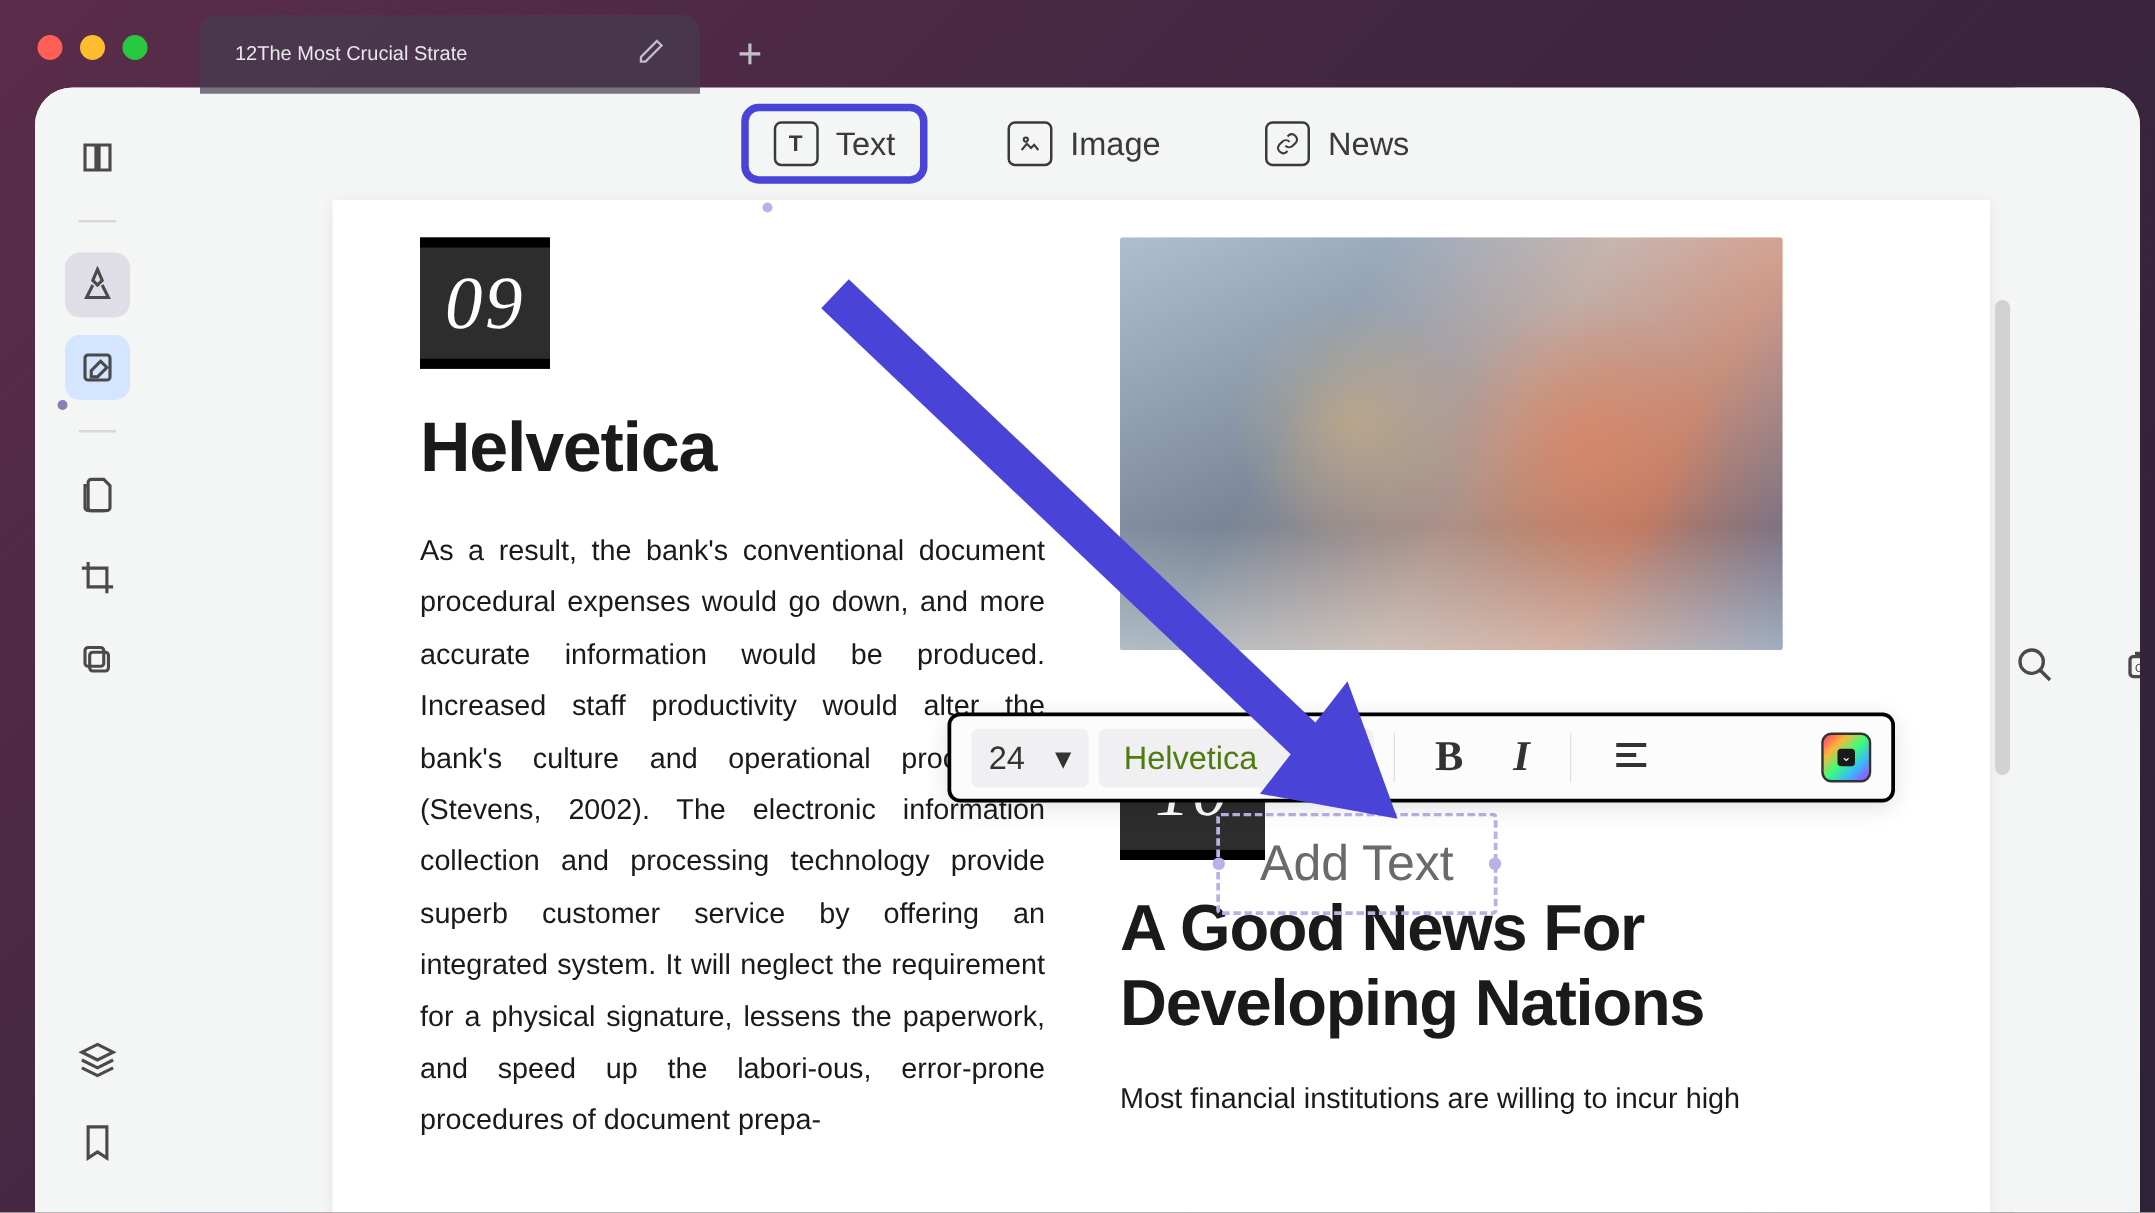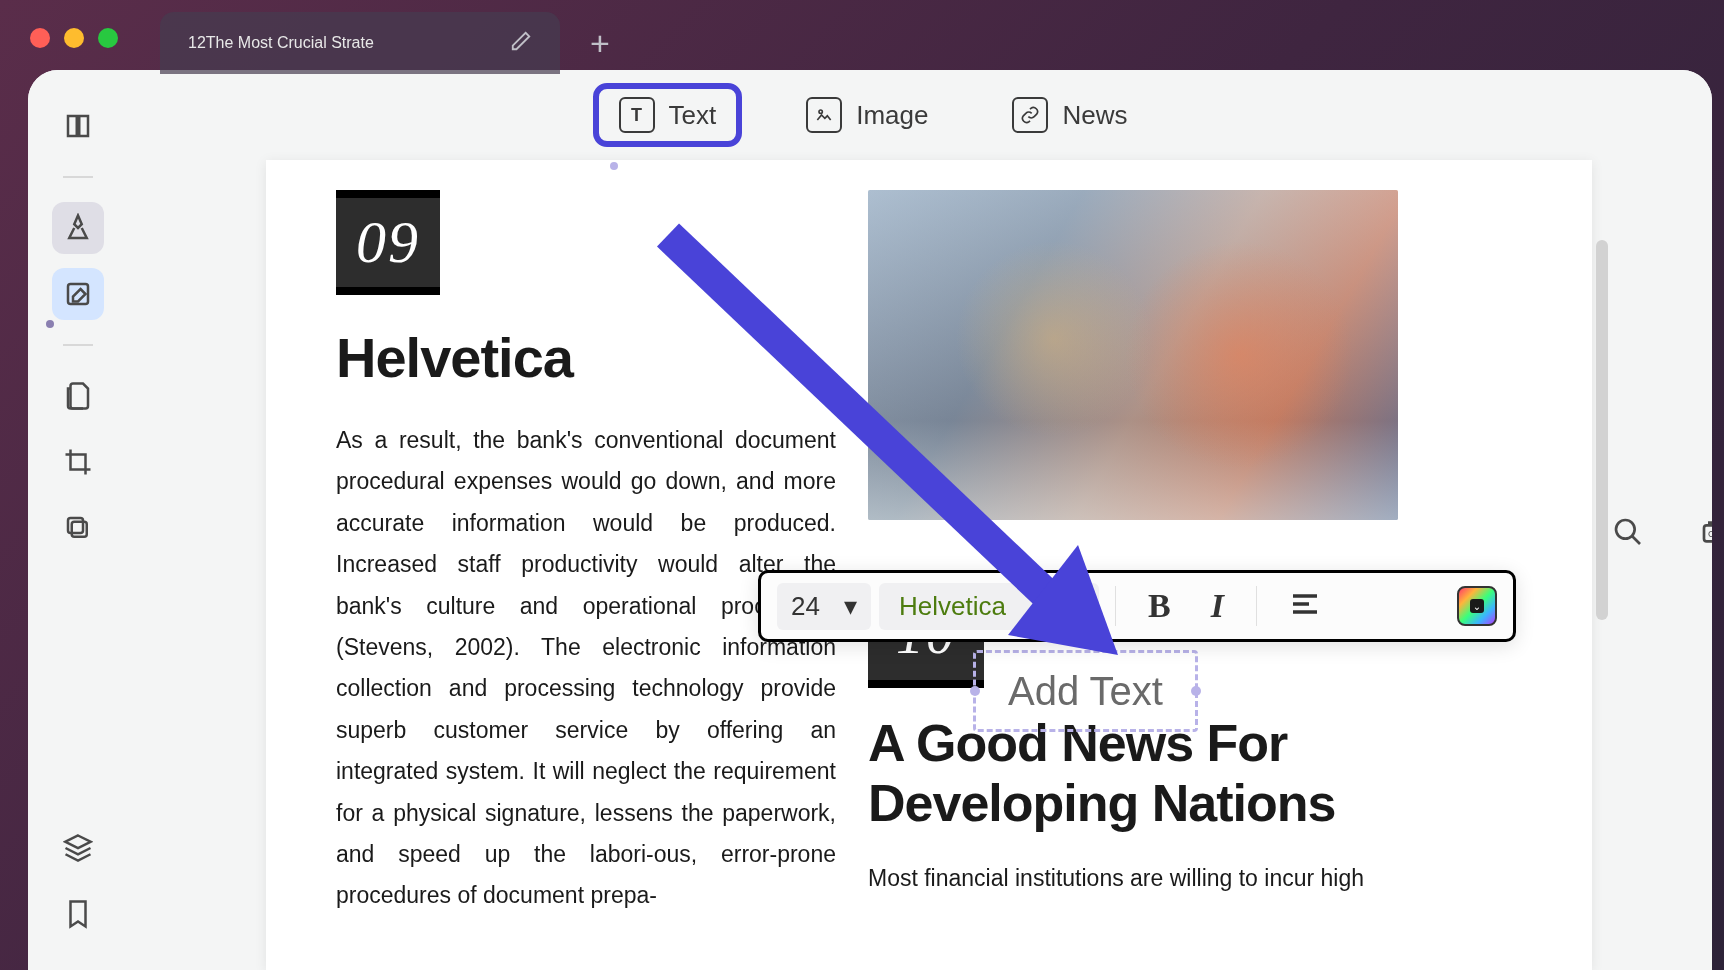--- a/index.html
+++ b/index.html
@@ -30,21 +30,21 @@
 .rr-sep { width: 30px; height: 2px; background: #d8d8d8; margin: 8px 0; }
 
 .toolbar { position: absolute; top: 0; left: 100px; right: 100px; height: 90px; display: flex; align-items: center; justify-content: center; gap: 44px; }
 .tb-btn { display: flex; align-items: center; gap: 14px; padding: 10px 20px; border-radius: 10px; font-size: 26px; font-weight: 500; color: #3a3a3a; }
 .tb-btn.selected { border: 6px solid #4943d8; border-radius: 14px; padding: 8px 20px; }
 .tb-icon { width: 36px; height: 36px; border: 2.5px solid #3a3a3a; border-radius: 6px; display: flex; align-items: center; justify-content: center; font-size: 18px; font-weight: bold; }
 
 .canvas { position: absolute; top: 90px; left: 220px; right: 120px; bottom: 0; background: #fff; box-shadow: 0 2px 12px rgba(0,0,0,0.08); padding: 40px 70px; overflow: hidden; margin-left: 18px; }
 
 .col-left { position: absolute; left: 70px; top: 30px; width: 500px; }
-.col-right { position: absolute; left: 602px; top: 30px; width: 530px; }
+.col-right { position: absolute; left: 630px; top: 30px; width: 530px; }
 
 .num-badge { background: #2d2d2d; border-top: 8px solid #000; border-bottom: 8px solid #000; padding: 10px 20px; display: inline-block; }
 .num-txt { font-family: Georgia, serif; font-style: italic; font-size: 60px; color: #fff; letter-spacing: 2px; }
 
 .sec-title { font-size: 56px; font-weight: 800; margin-top: 30px; color: #1a1a1a; letter-spacing: -1px; }
 .sec-body { font-size: 23px; line-height: 1.8; margin-top: 30px; color: #1a1a1a; text-align: justify; }
 
 .photo { width: 530px; height: 330px; background: linear-gradient(120deg, #a8b8c8 0%, #8a98a8 30%, #d4a890 55%, #e88860 75%, #6878a0 100%); border-radius: 2px; position: relative; overflow: hidden; }
 .photo::before { content: ""; position: absolute; inset: 0; background: radial-gradient(circle at 35% 45%, rgba(220,180,120,0.5) 0%, transparent 25%), radial-gradient(circle at 70% 50%, rgba(230,130,90,0.6) 0%, transparent 28%), linear-gradient(180deg, rgba(180,200,220,0.4) 0%, rgba(80,90,110,0.3) 70%, rgba(200,210,215,0.6) 100%); }
 

